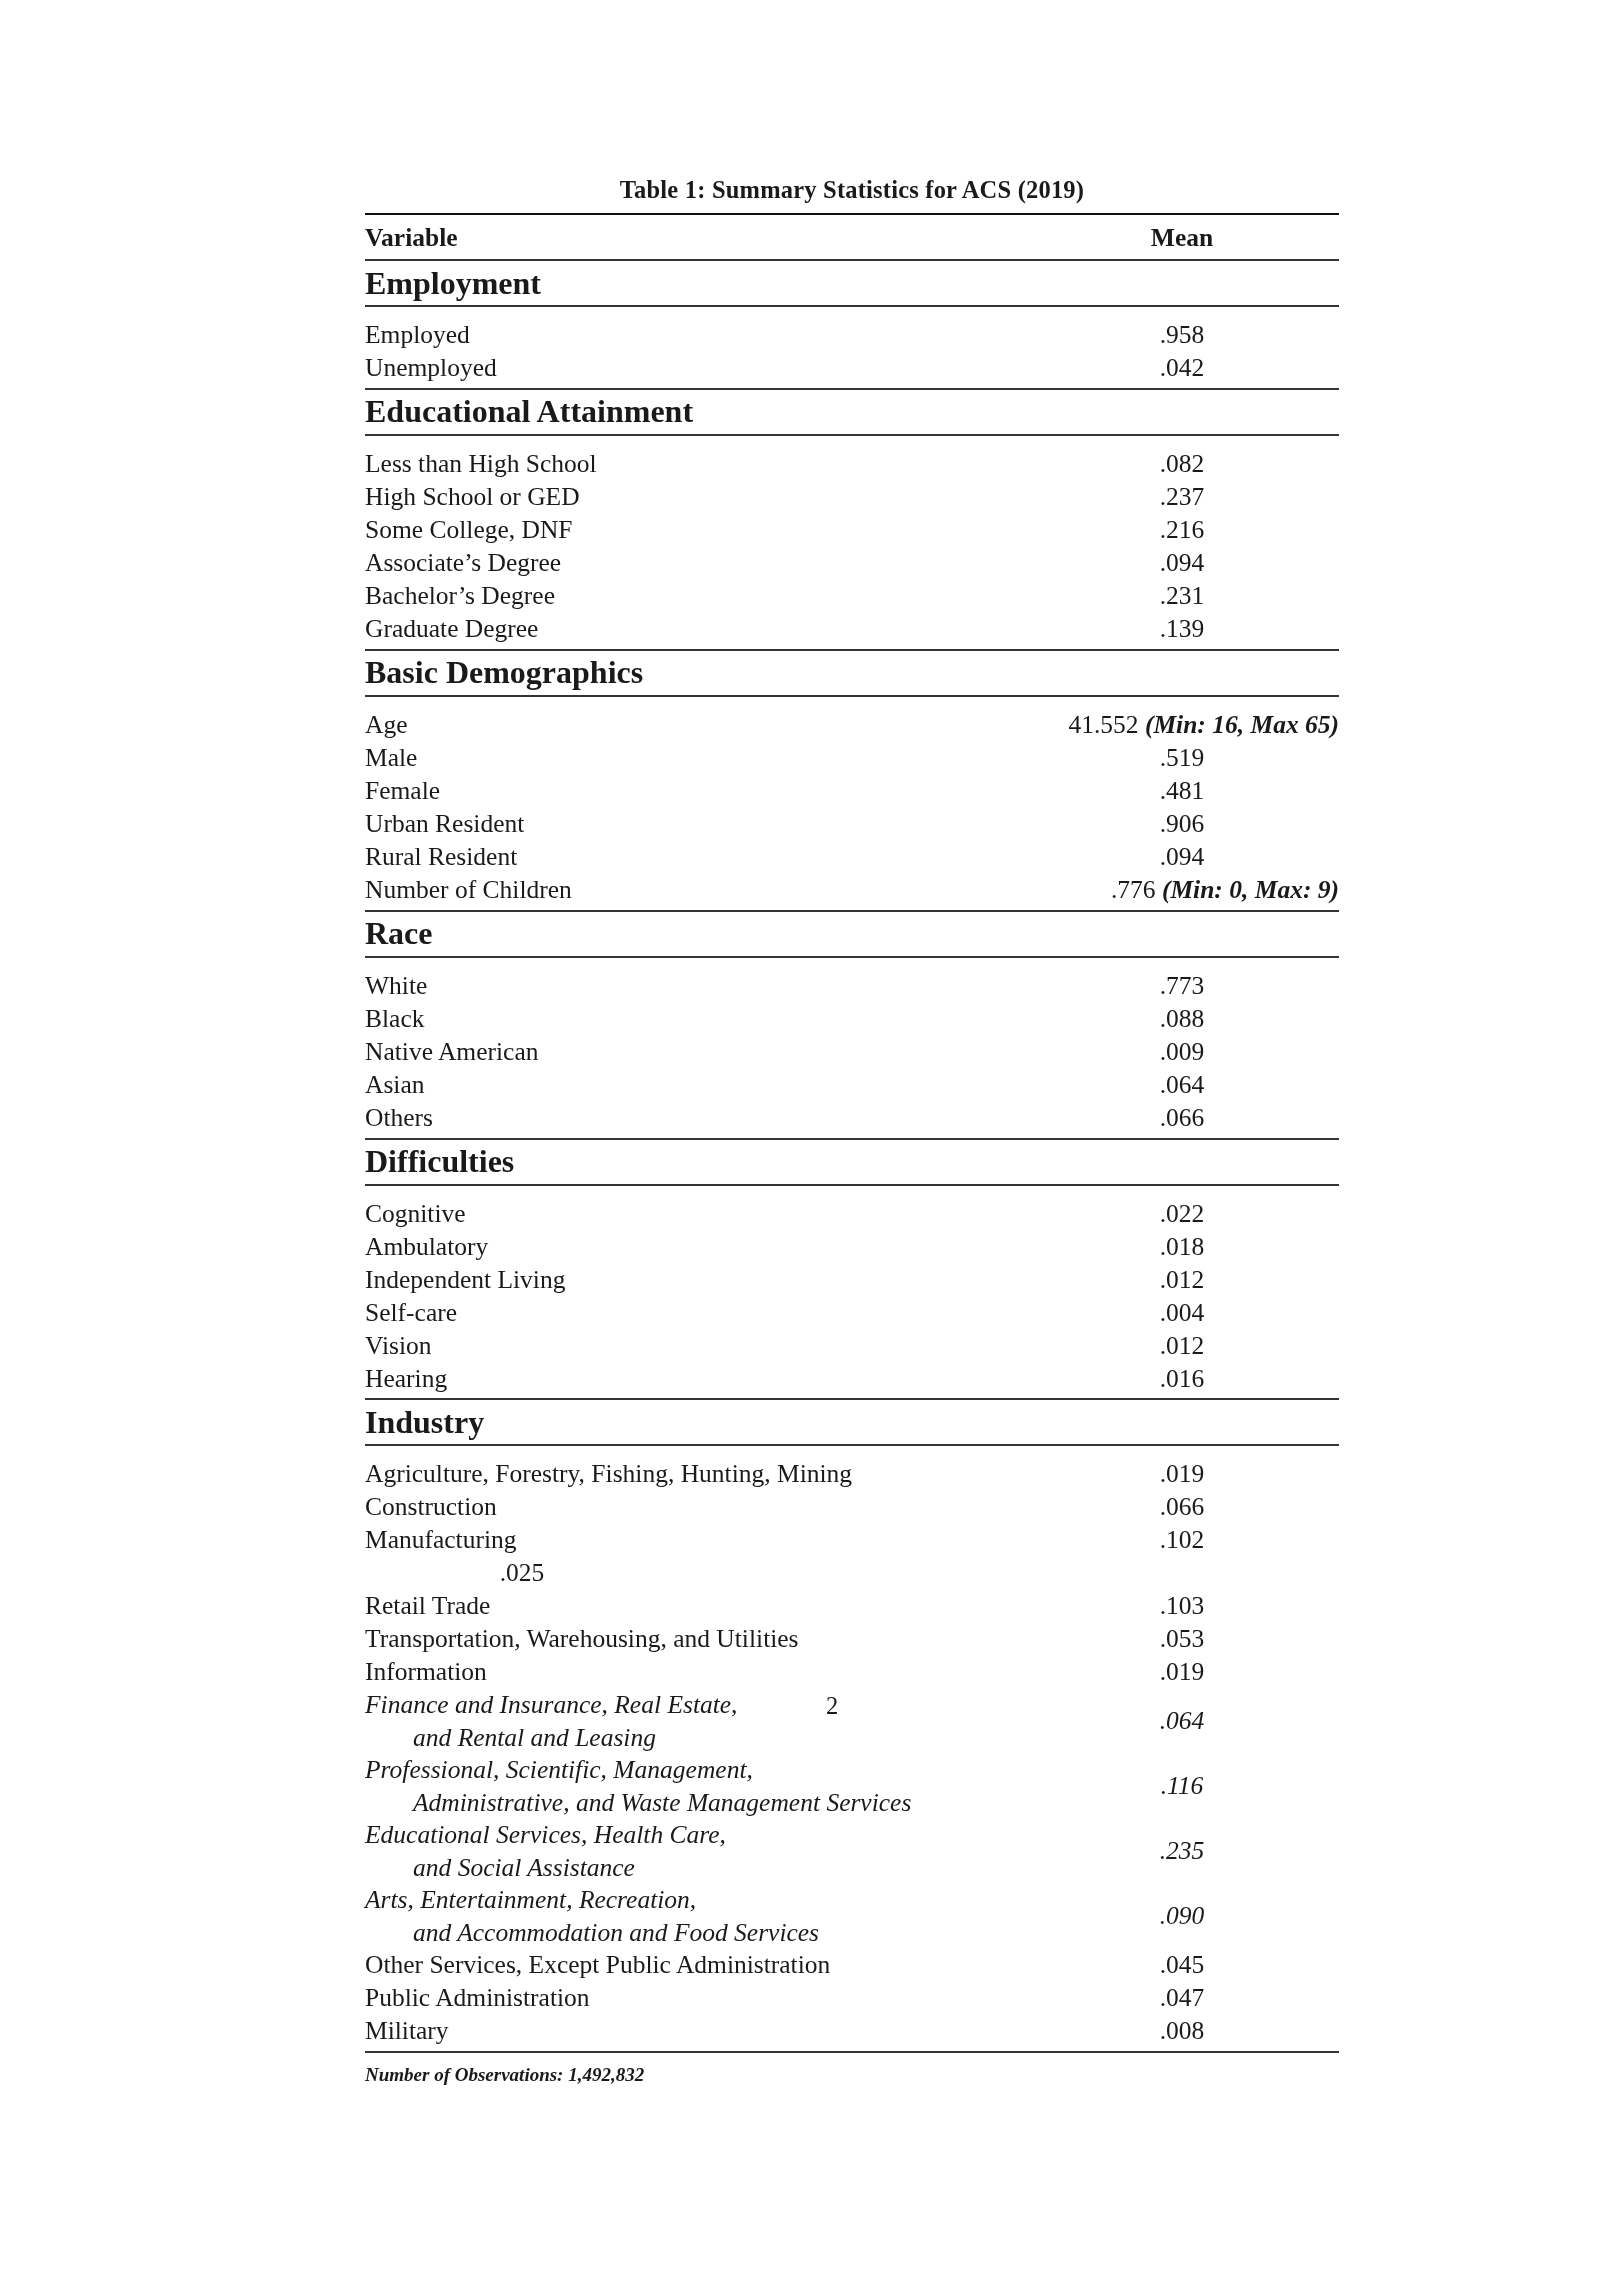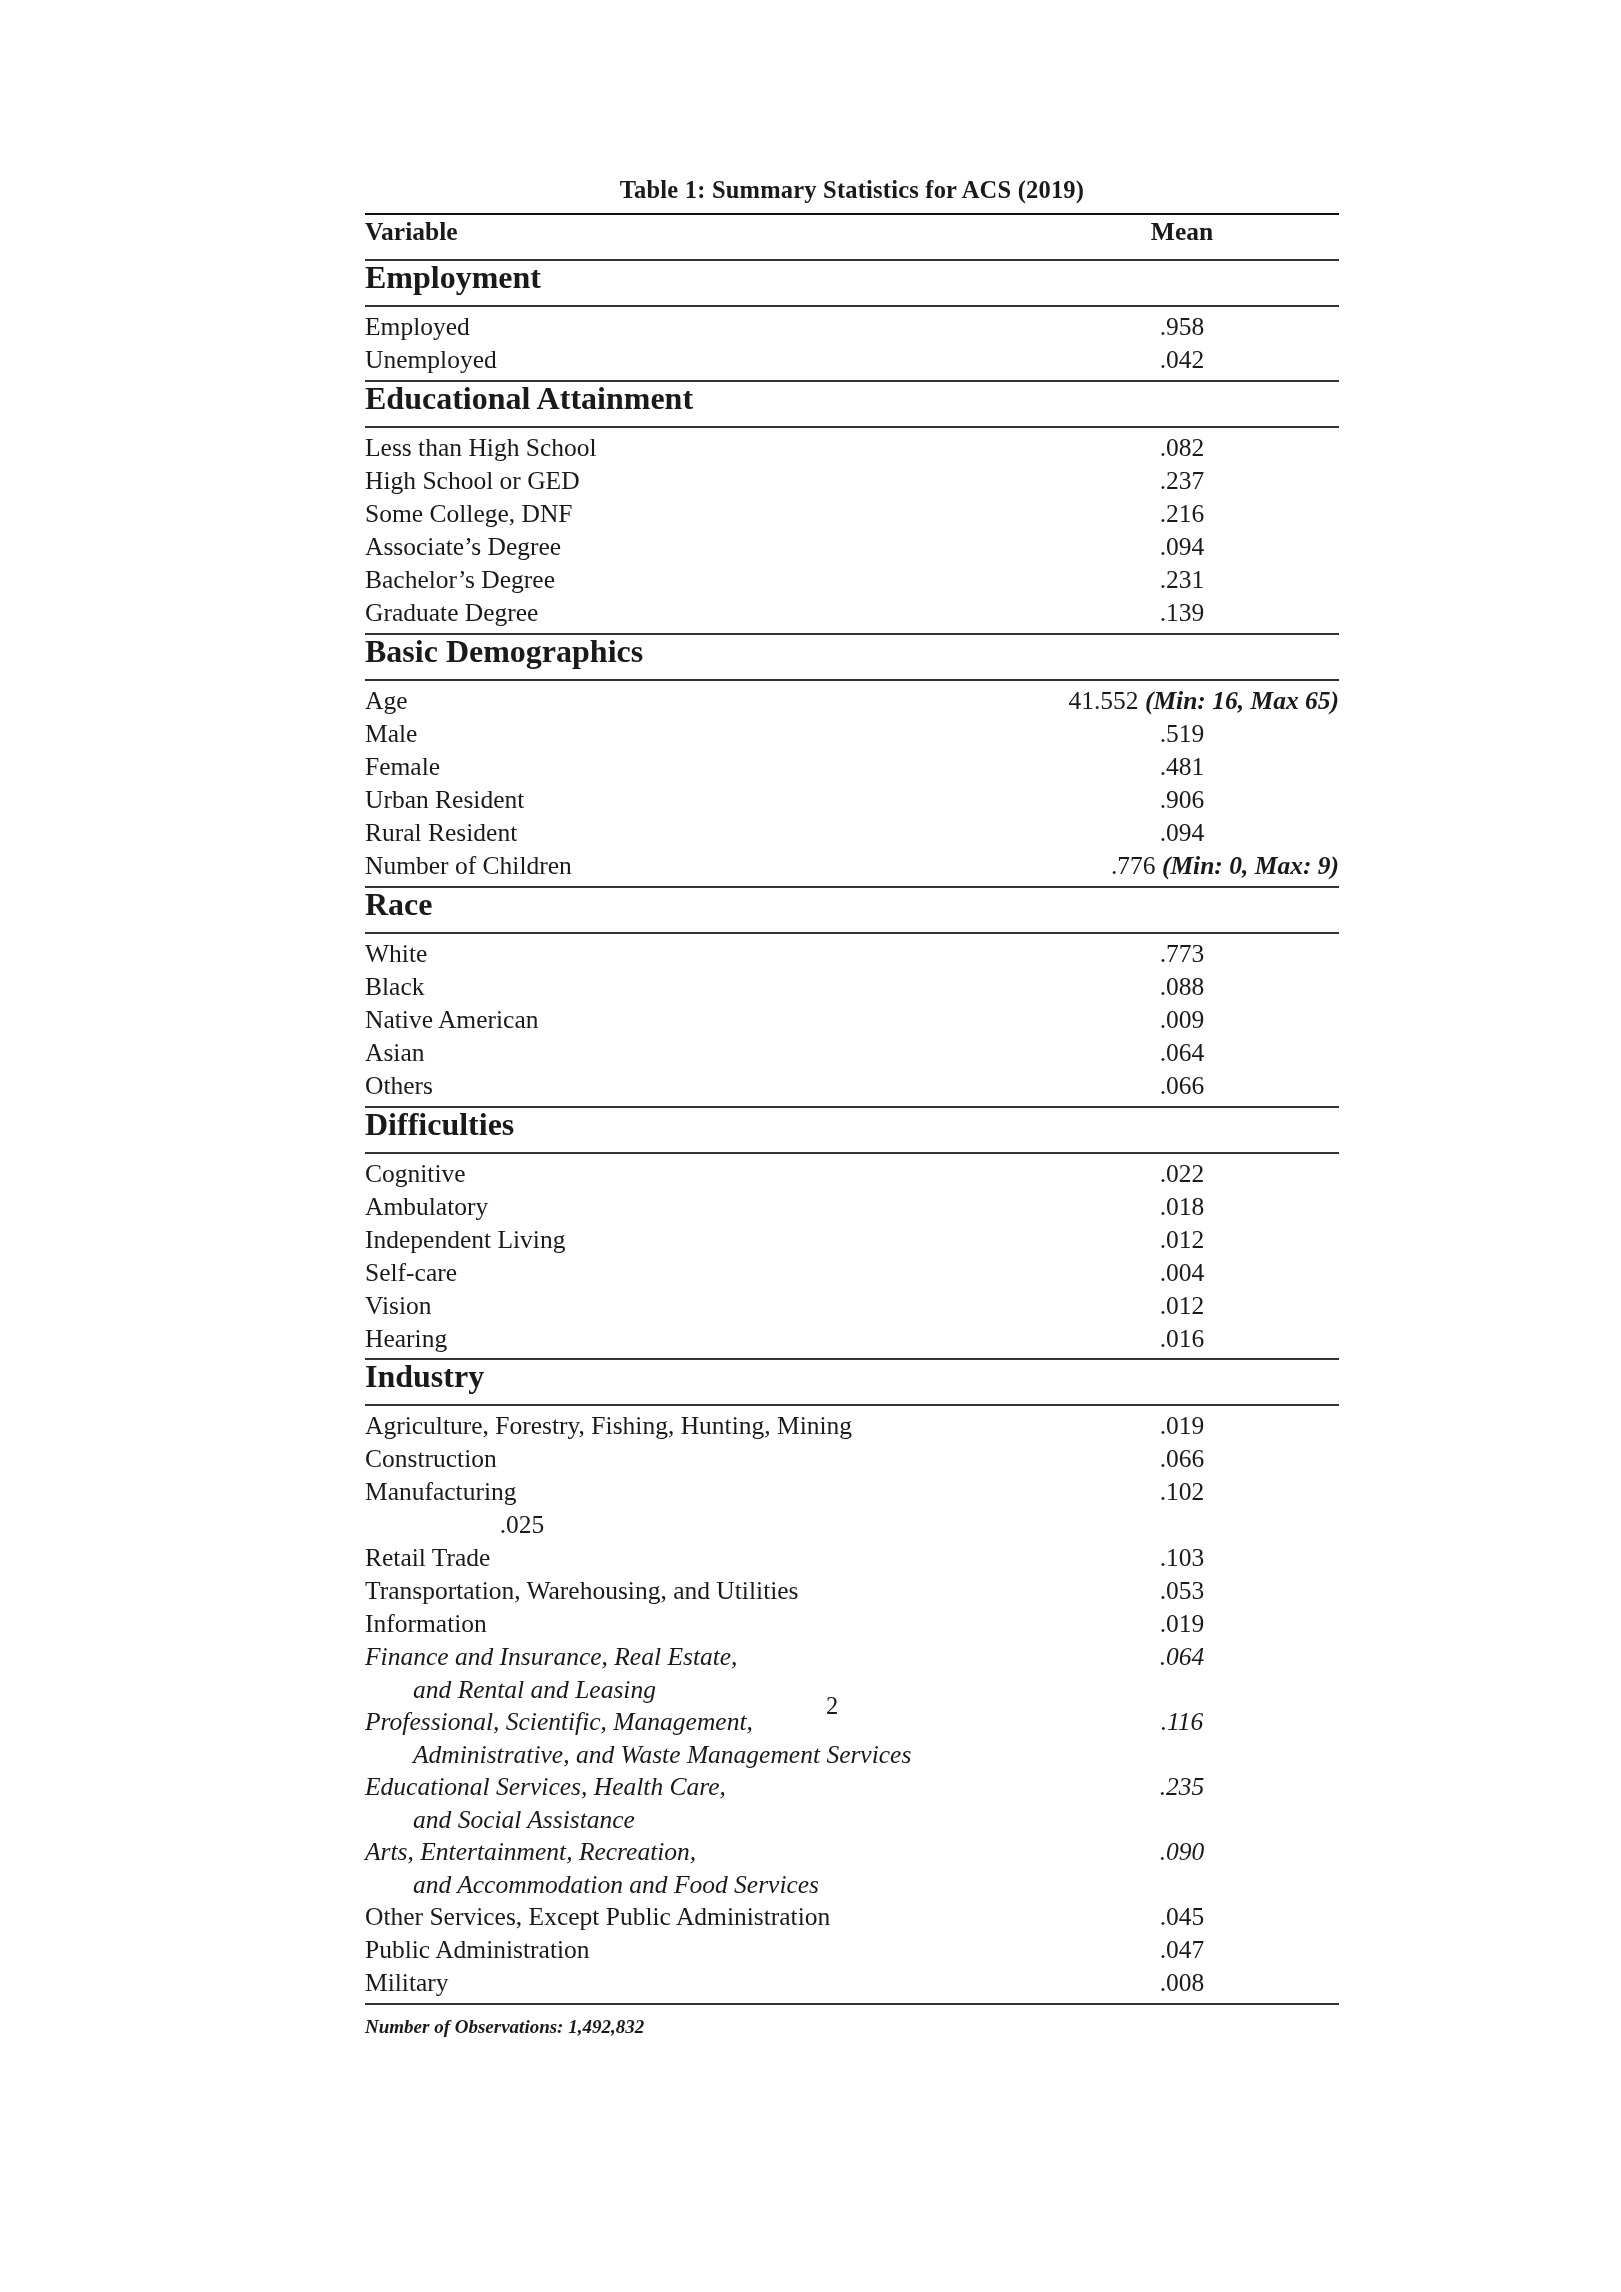--- a/index.html
+++ b/index.html
@@ -15,25 +15,25 @@
       font-family: "Liberation Serif", "DejaVu Serif", serif;
     }
     .table {
       position: absolute; left: 365px; width: 974px; top: 213px;
       font-family: "Liberation Serif", "DejaVu Serif", serif;
       font-size: 25.5px;
     }
     .rule-top { border-top: 2.9px solid #111; height: 0; }
     .rule { border-top: 2px solid #333; height: 0; }
     .row {
-      display: flex; align-items: flex-start; height: 33px; line-height: 33px;
+      display: flex; align-items: center; height: 33px; line-height: 33px;
     }
     .row.header { height: 44px; font-weight: bold; font-size: 25.5px; }
     .row.section { height: 44px; font-weight: bold; font-size: 32px; }
-    .row.first { margin-top: 3px; }
+    .row.first { margin-top: 11px; }
     .row.last { margin-bottom: 3.9px; }
     .row.two-line { height: 65px; line-height: 33px; font-style: italic; }
     .label { flex: 1 1 auto; white-space: nowrap; }
     .label .cont { display: block; padding-left: 48px; }
     .label .l1 { display: block; }
     .value {
       flex: 0 0 auto; width: 314px; text-align: center; padding-left: 0;
       white-space: nowrap; position: relative; left: 0;
     }
     .value.mean-col { width: 314px; }

